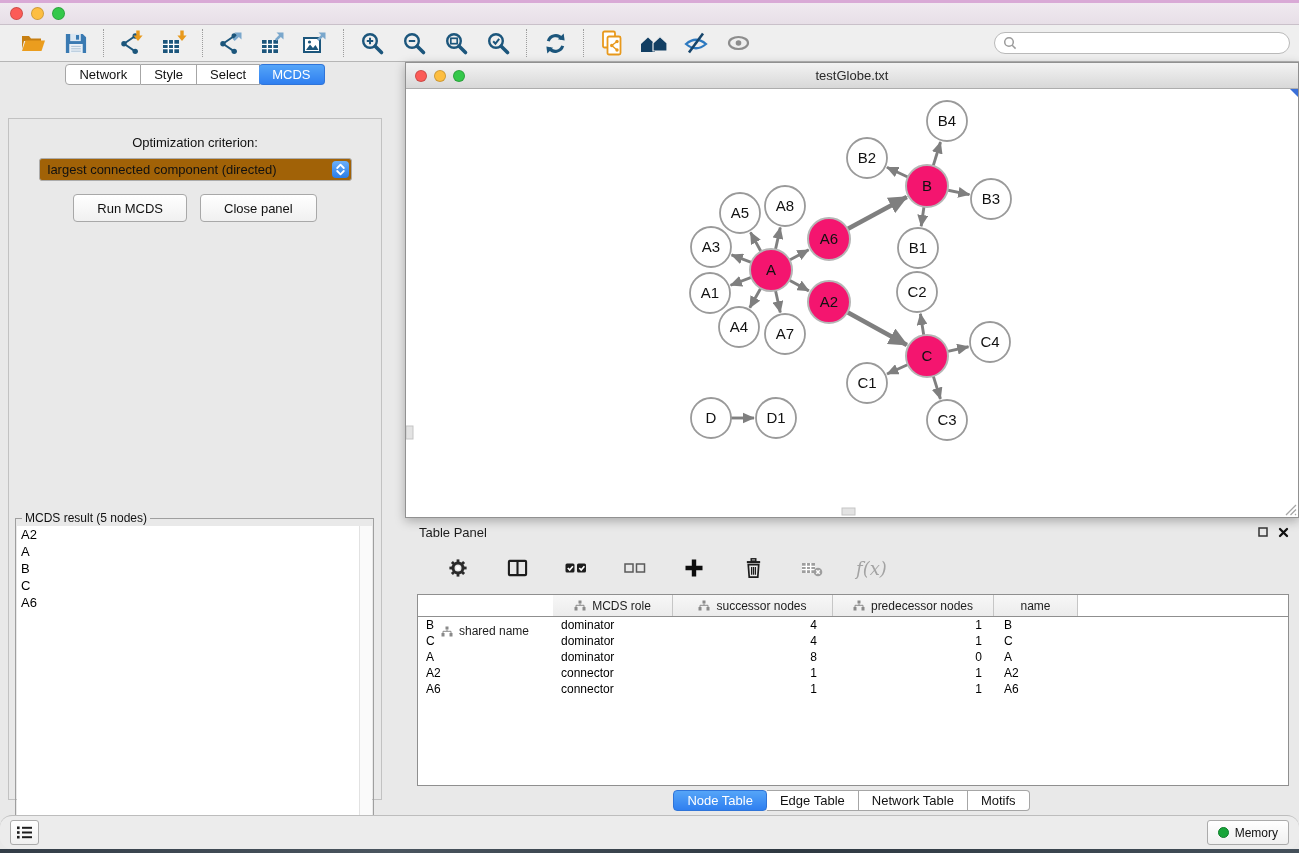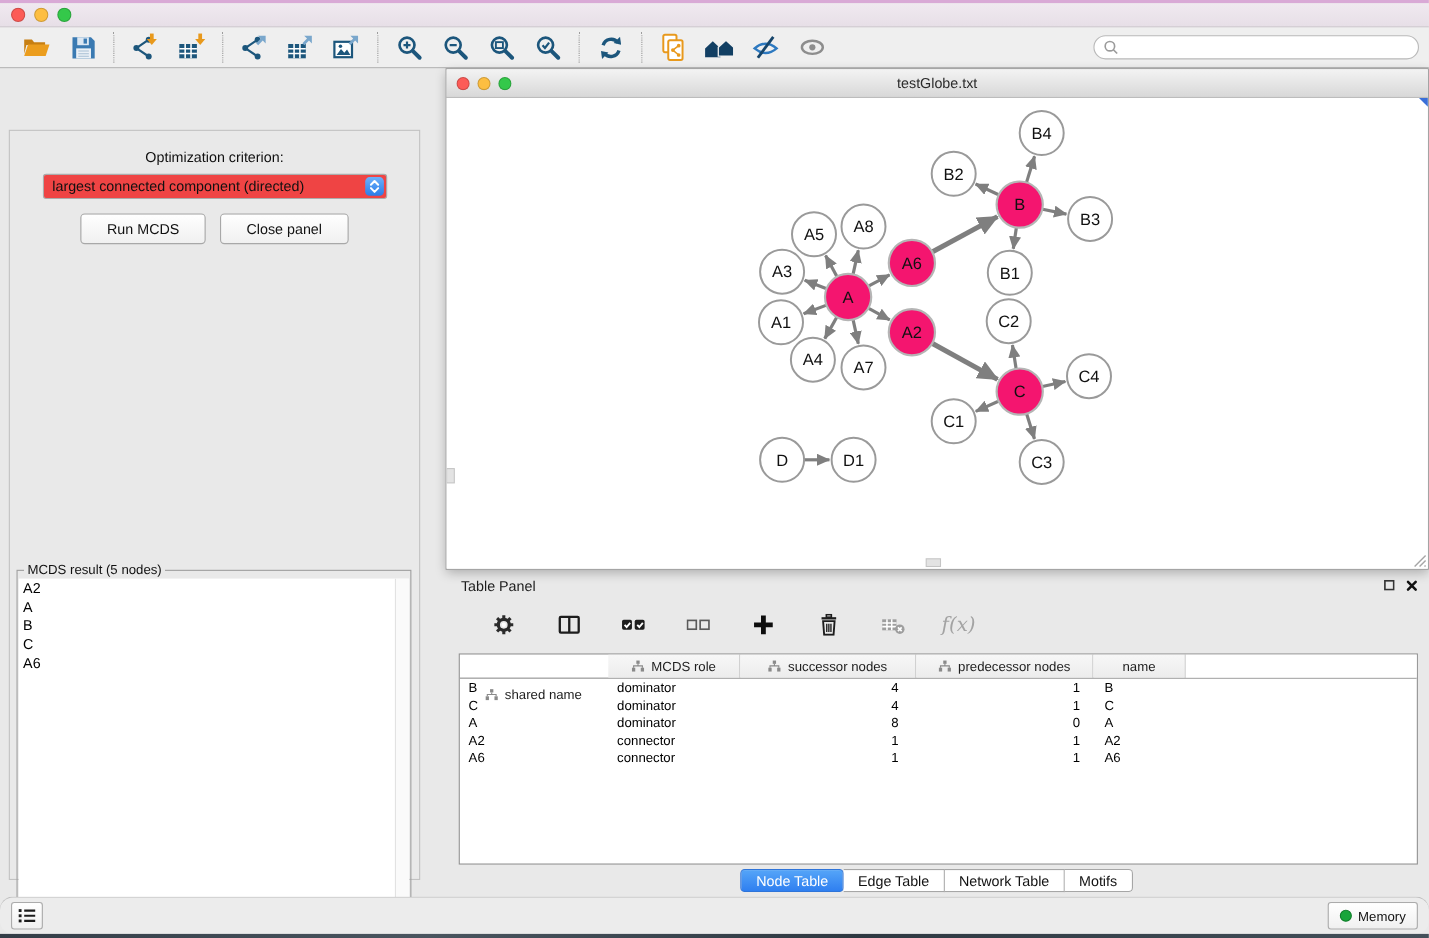--- a/index.html
+++ b/index.html
@@ -49,21 +49,21 @@
   .seg.active {
     background:linear-gradient(#55a5f8,#2f7ff0); color:#fff; border-color:#2f74d8; border-radius:4px;
     margin-left:-1px;
   }
   #cp-body {
     position:absolute; left:8px; right:8px; top:56px; bottom:15px;
     background:#e9e9e9; border:1px solid #c2c2c2;
   }
   #opt-label { text-align:center; margin-top:16px; font-size:13px; color:#101010; }
   #criterion-select {
-    margin:8px auto 0 auto; width:313px; height:23px; background:#ef4444; border:1px solid #acacac;
+    margin:8px auto 0 auto; width:313px; height:23px; background:#a16207; border:1px solid #acacac;
     border-radius:3px; display:flex; align-items:center; font-size:13px; color:#111;
     padding-left:8px; position:relative;
   }
   #criterion-stepper {
     position:absolute; right:2px; top:2px; width:17px; height:17px; border-radius:4px;
     background:linear-gradient(#6cb0fa,#2a7de9); display:flex; flex-direction:column;
     align-items:center; justify-content:center;
   }
   .cp-buttons { display:flex; justify-content:center; gap:13px; margin-top:13px; }
   .mac-btn {
@@ -290,20 +290,26 @@
     <div id="search-input" title="">
       <svg width="16" height="16" viewBox="0 0 16 16">
         <circle cx="7" cy="7" r="4.3" fill="none" stroke="#9b9b9b" stroke-width="1.5"></circle>
         <line x1="10.2" y1="10.2" x2="13.6" y2="13.6" stroke="#9b9b9b" stroke-width="1.5"></line>
       </svg>
     </div>
   </div>
 </div>
 
 <div id="control-panel">
+  <div class="segbar" id="cp-tabs">
+      <div class="seg">Network</div>
+      <div class="seg">Style</div>
+      <div class="seg">Select</div>
+      <div class="seg active">MCDS</div>
+    </div>
   <div id="cp-body">
     <div id="opt-label">Optimization criterion:</div>
     <div id="criterion-select">
       <span>largest connected component (directed)</span>
       <span id="criterion-stepper">
         <svg width="11" height="13" viewBox="0 0 11 13">
           <polyline points="2.2,5 5.5,1.6 8.8,5" fill="none" stroke="#fff" stroke-width="1.8" stroke-linecap="round" stroke-linejoin="round"></polyline>
           <polyline points="2.2,8 5.5,11.4 8.8,8" fill="none" stroke="#fff" stroke-width="1.8" stroke-linecap="round" stroke-linejoin="round"></polyline>
         </svg>
       </span>

